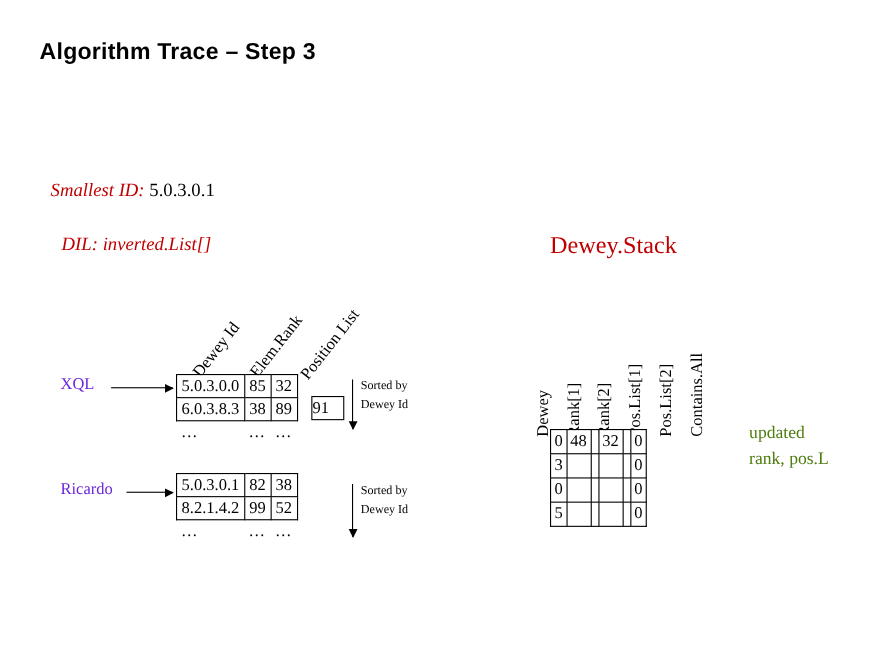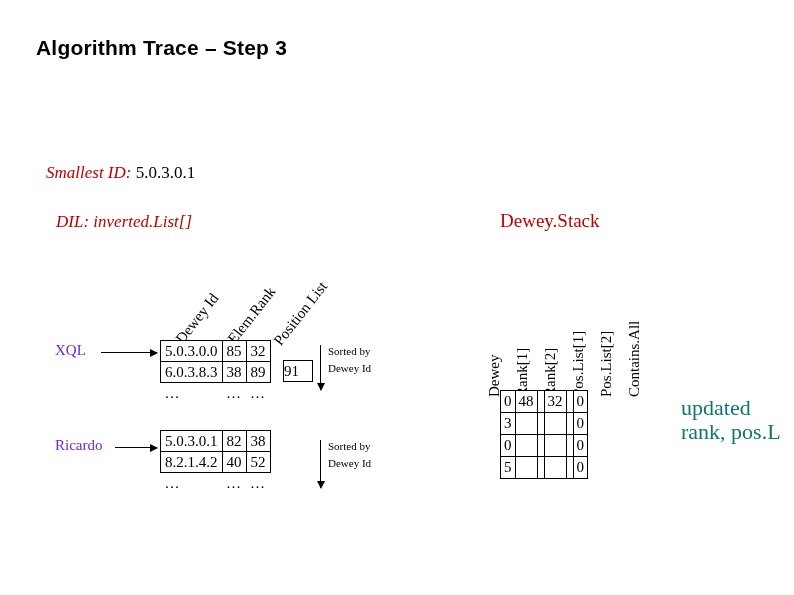--- a/index.html
+++ b/index.html
@@ -32,21 +32,21 @@
   }
   .red-line {
     position: absolute;
     color: #c00000;
     font-family: "Liberation Serif", serif;
     font-size: 17px;
     white-space: nowrap;
   }
   #smallest-id-line { left: 46px; top: 163px; }
   #dil-line { left: 56px; top: 212px; }
-  #deweystack-label { left: 500px; top: 210px; font-size: 19px; }
+  #deweystack-label { left: 500px; top: 210px; font-size: 22px; }
   .ital { font-style: italic; }
   .black-val { color: #000000; font-style: normal; }
 
   
   .fig {
     position: absolute;
   }
   .rot-label {
     position: absolute;
     font-family: "Liberation Serif", serif;
@@ -155,24 +155,24 @@
     font-family: "Liberation Serif", serif;
     font-size: 15px;
     color: #000000;
     white-space: nowrap;
     transform: rotate(-90deg);
     transform-origin: left bottom;
   }
   #updated-note {
     position: absolute;
     left: 681px;
-    top: 396px;
-    font-family: "Liberation Serif", serif;
-    font-size: 22px;
-    color: #0f766e;
+    top: 382px;
+    font-family: "Liberation Serif", serif;
+    font-size: 16px;
+    color: #4d7c0f;
     line-height: 24px;
     white-space: nowrap;
   }
 </style>
 </head>
 <body>
 
 <div class="slide">
 
   <div id="slide-title">Algorithm Trace – Step 3</div>
@@ -225,21 +225,21 @@
 
     <table class="tbl" style="left:160px; top:430px;">
       <tbody>
           <tr>
         <td class="wide">5.0.3.0.1</td>
         <td class="narrow">82</td>
         <td class="narrow">38</td>
       </tr>
       <tr>
         <td class="wide">8.2.1.4.2</td>
-        <td class="narrow">40</td>
+        <td class="narrow">99</td>
         <td class="narrow">52</td>
       </tr>
       <tr class="ell-row">
         <td class="wide noborder">…</td>
         <td class="narrow noborder">…</td>
         <td class="narrow noborder">…</td>
       </tr>
     </tbody>
       </table>
 

